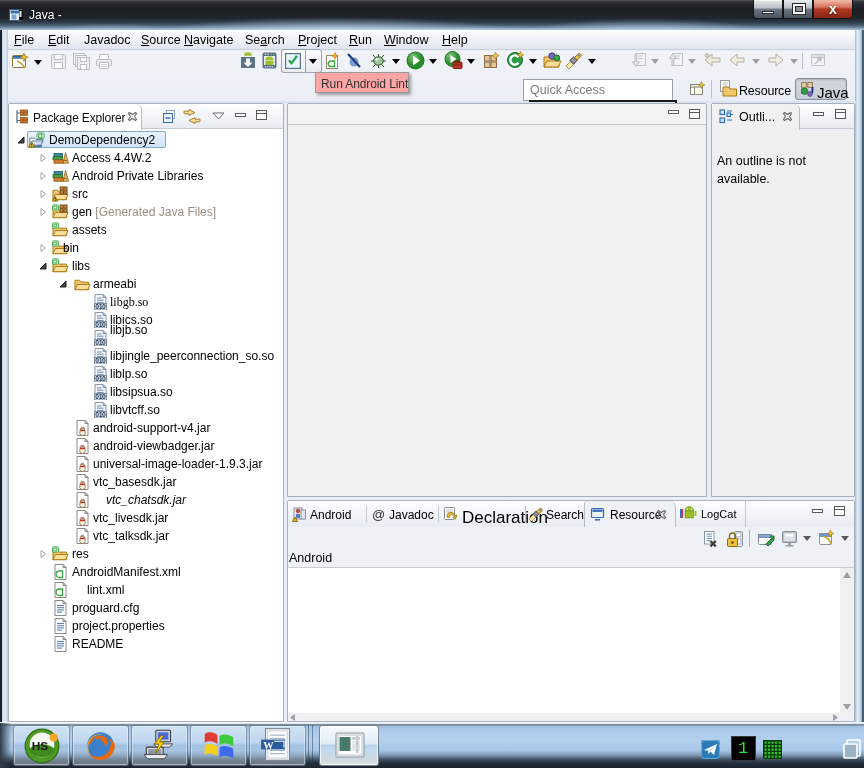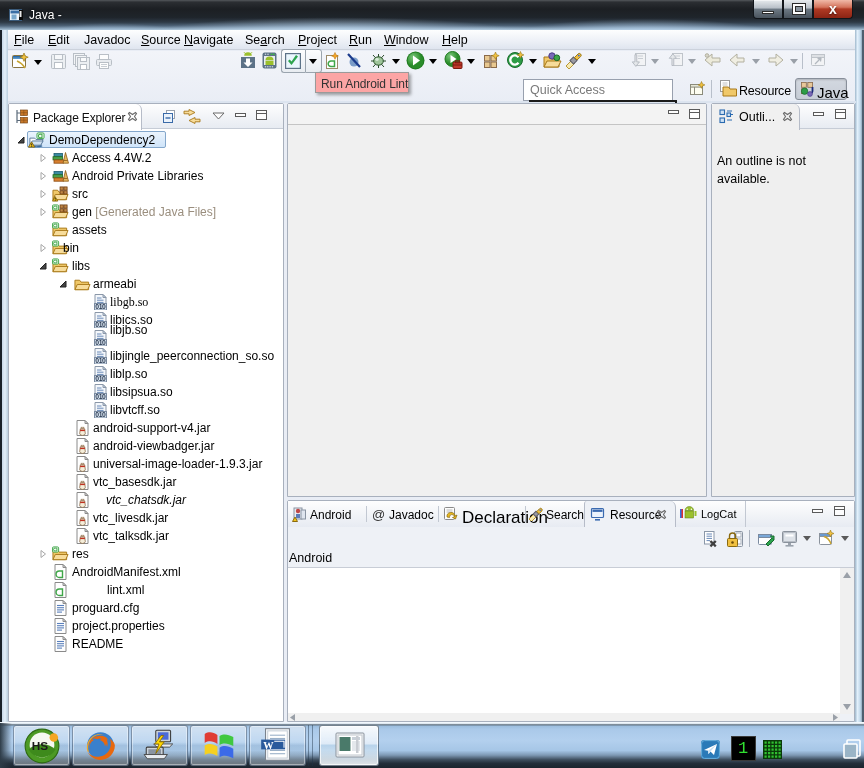--- a/index.html
+++ b/index.html
@@ -544,21 +544,21 @@
     <use href="#i-fold"></use>
   </svg>
 <div class="abs" style="left:72px;top:547px;white-space:nowrap;">res</div>
 <svg class="abs" style="left:52px;top:564px" width="17" height="16">
     <use href="#i-xml"></use>
   </svg>
 <div class="abs" style="left:72px;top:565px;white-space:nowrap;">AndroidManifest.xml</div>
 <svg class="abs" style="left:52px;top:582px" width="17" height="16">
     <use href="#i-xml"></use>
   </svg>
-<div class="abs" style="left:84px;top:583px;white-space:nowrap;padding-left:23px;">lint.xml</div>
+<div class="abs" style="left:64px;top:583px;white-space:nowrap;padding-left:23px;">lint.xml</div>
 <svg class="abs" style="left:52px;top:600px" width="17" height="16">
     <use href="#i-txt"></use>
   </svg>
 <div class="abs" style="left:72px;top:601px;white-space:nowrap;">proguard.cfg</div>
 <svg class="abs" style="left:52px;top:618px" width="17" height="16">
     <use href="#i-txt"></use>
   </svg>
 <div class="abs" style="left:72px;top:619px;white-space:nowrap;">project.properties</div>
 <svg class="abs" style="left:52px;top:636px" width="17" height="16">
     <use href="#i-txt"></use>

